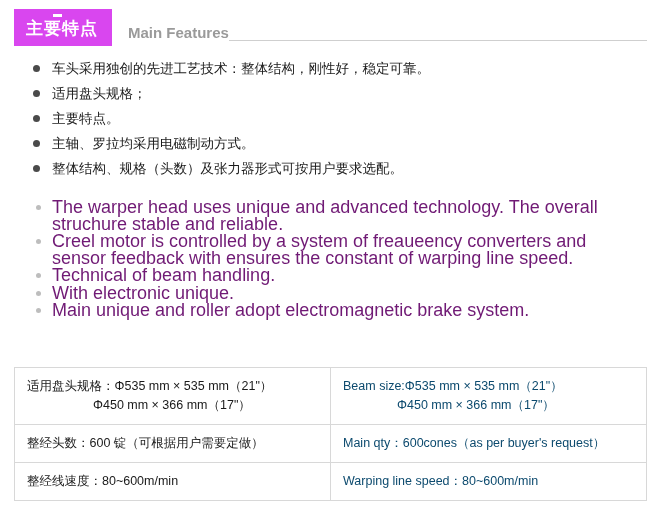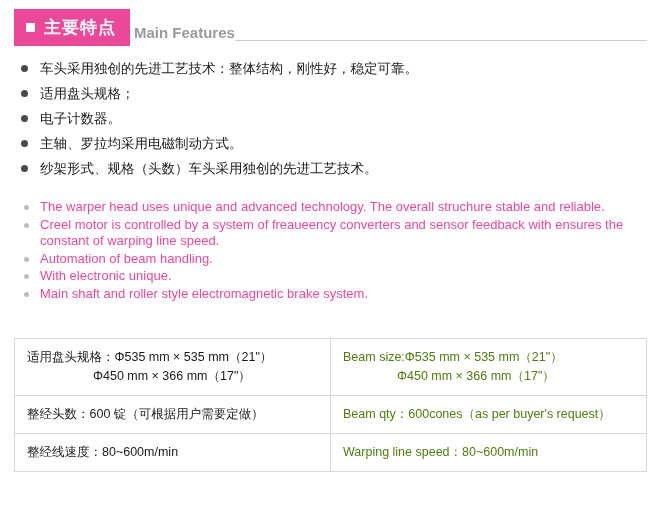--- a/index.html
+++ b/index.html
@@ -24,58 +24,59 @@
 
   
   .section-head {
     position: relative;
     display: flex;
     align-items: flex-end;
     height: 36px;
     margin-top: 10px;
   }
   .head-cn {
-    background: #ec4899;
+    background: #d946ef;
     color: #ffffff;
     font-size: 17px;
     font-weight: bold;
     letter-spacing: 1px;
     padding: 5px 14px 6px 12px;
     display: flex;
     align-items: center;
     height: 26px;
     box-sizing: content-box;
+    flex-direction: column;
   }
   .head-square {
     display: inline-block;
     width: 9px;
     height: 9px;
     background: #ffffff;
     margin-right: 9px;
   }
   .head-en {
     color: #9a9a9a;
     font-size: 15px;
     font-weight: bold;
-    margin-left: 4px;
+    margin-left: 16px;
     padding-bottom: 5px;
     white-space: nowrap;
   }
   .head-rule {
     flex: 1;
     border-bottom: 1px solid #cfcfcf;
     margin-left: 0px;
     margin-bottom: 5px;
     height: 1px;
   }
 
   
   ul.feat {
     list-style: none;
-    margin: 4px;
+    margin: 16px;
     padding: 0;
   }
   ul.feat.cn {
     margin-top: 12px;
   }
   ul.feat.cn li {
     position: relative;
     padding-left: 22px;
     font-size: 13.5px;
     color: #1a1a1a;
@@ -91,22 +92,22 @@
     height: 7px;
     border-radius: 50%;
     background: #4a4a4a;
   }
   ul.feat.en {
     margin-top: 20px;
   }
   ul.feat.en li {
     position: relative;
     padding-left: 22px;
-    font-size: 13px;
-    color: #ec4899;
+    font-size: 18px;
+    color: #701a75;
     line-height: 16.5px;
     margin-bottom: 1px;
   }
   ul.feat.en li::before {
     content: "";
     position: absolute;
     left: 6px;
     top: 6px;
     width: 5px;
     height: 5px;
@@ -126,21 +127,21 @@
     padding: 9px 12px;
     vertical-align: middle;
     font-size: 12.5px;
     line-height: 19px;
   }
   .spec-table td.cn {
     color: #1a1a1a;
     width: 50%;
   }
   .spec-table td.en {
-    color: #4d7c0f;
+    color: #0c4a6e;
     width: 50%;
   }
   .ind {
     display: block;
     padding-left: 66px;
   }
   .ind-en {
     display: block;
     padding-left: 54px;
   }
@@ -156,51 +157,51 @@
       <span class="head-square"></span>
       <span>主要特点</span>
     </div>
     <div class="head-en">Main Features</div>
     <div class="head-rule"></div>
   </div>
 
   <ul class="feat cn">
     <li>车头采用独创的先进工艺技术：整体结构，刚性好，稳定可靠。</li>
     <li>适用盘头规格；</li>
-    <li>电子计数器。</li>
+    <li>主要特点。</li>
     <li>主轴、罗拉均采用电磁制动方式。</li>
-    <li>纱架形式、规格（头数）车头采用独创的先进工艺技术。</li>
+    <li>整体结构、规格（头数）及张力器形式可按用户要求选配。</li>
   </ul>
 
   <ul class="feat en">
     <li>The warper head uses unique and advanced technology. The overall struchure stable and reliable.</li>
     <li>Creel motor is controlled by a system of freaueency converters and sensor feedback with ensures the constant of warping line speed.</li>
-    <li>Automation of beam handling.</li>
+    <li>Technical of beam handling.</li>
     <li>With electronic unique.</li>
-    <li>Main shaft and roller style electromagnetic brake system.</li>
+    <li>Main unique and roller adopt electromagnetic brake system.</li>
   </ul>
 
   <div class="spacer-1"></div>
 
 
   <table class="spec-table">
     <tbody>
       <tr>
         <td class="cn">
           <span>适用盘头规格：Φ535 mm × 535 mm（21"）</span>
           <span class="ind">Φ450 mm × 366 mm（17"）</span>
         </td>
         <td class="en">
           <span>Beam size:Φ535 mm × 535 mm（21"）</span>
           <span class="ind-en">Φ450 mm × 366 mm（17"）</span>
         </td>
       </tr>
       <tr>
         <td class="cn">整经头数：600 锭（可根据用户需要定做）</td>
-        <td class="en">Beam qty：600cones（as per buyer's request）</td>
+        <td class="en">Main qty：600cones（as per buyer's request）</td>
       </tr>
       <tr>
         <td class="cn">整经线速度：80~600m/min</td>
         <td class="en">Warping line speed：80~600m/min</td>
       </tr>
 
     </tbody>
   </table>
 
 </div>

